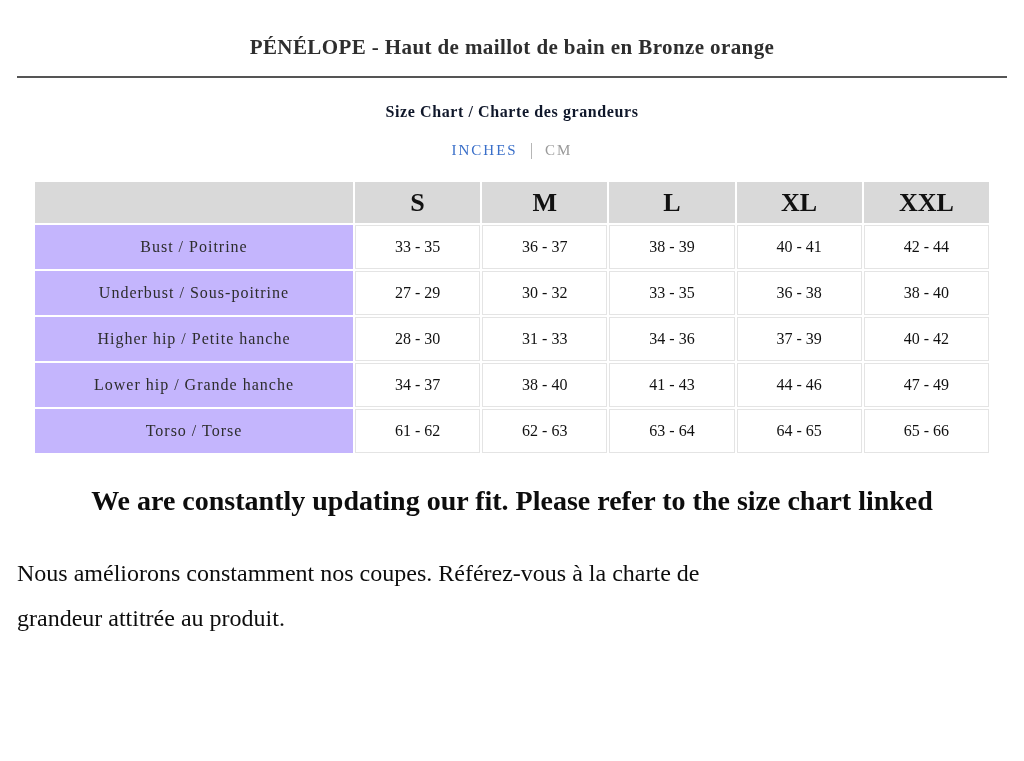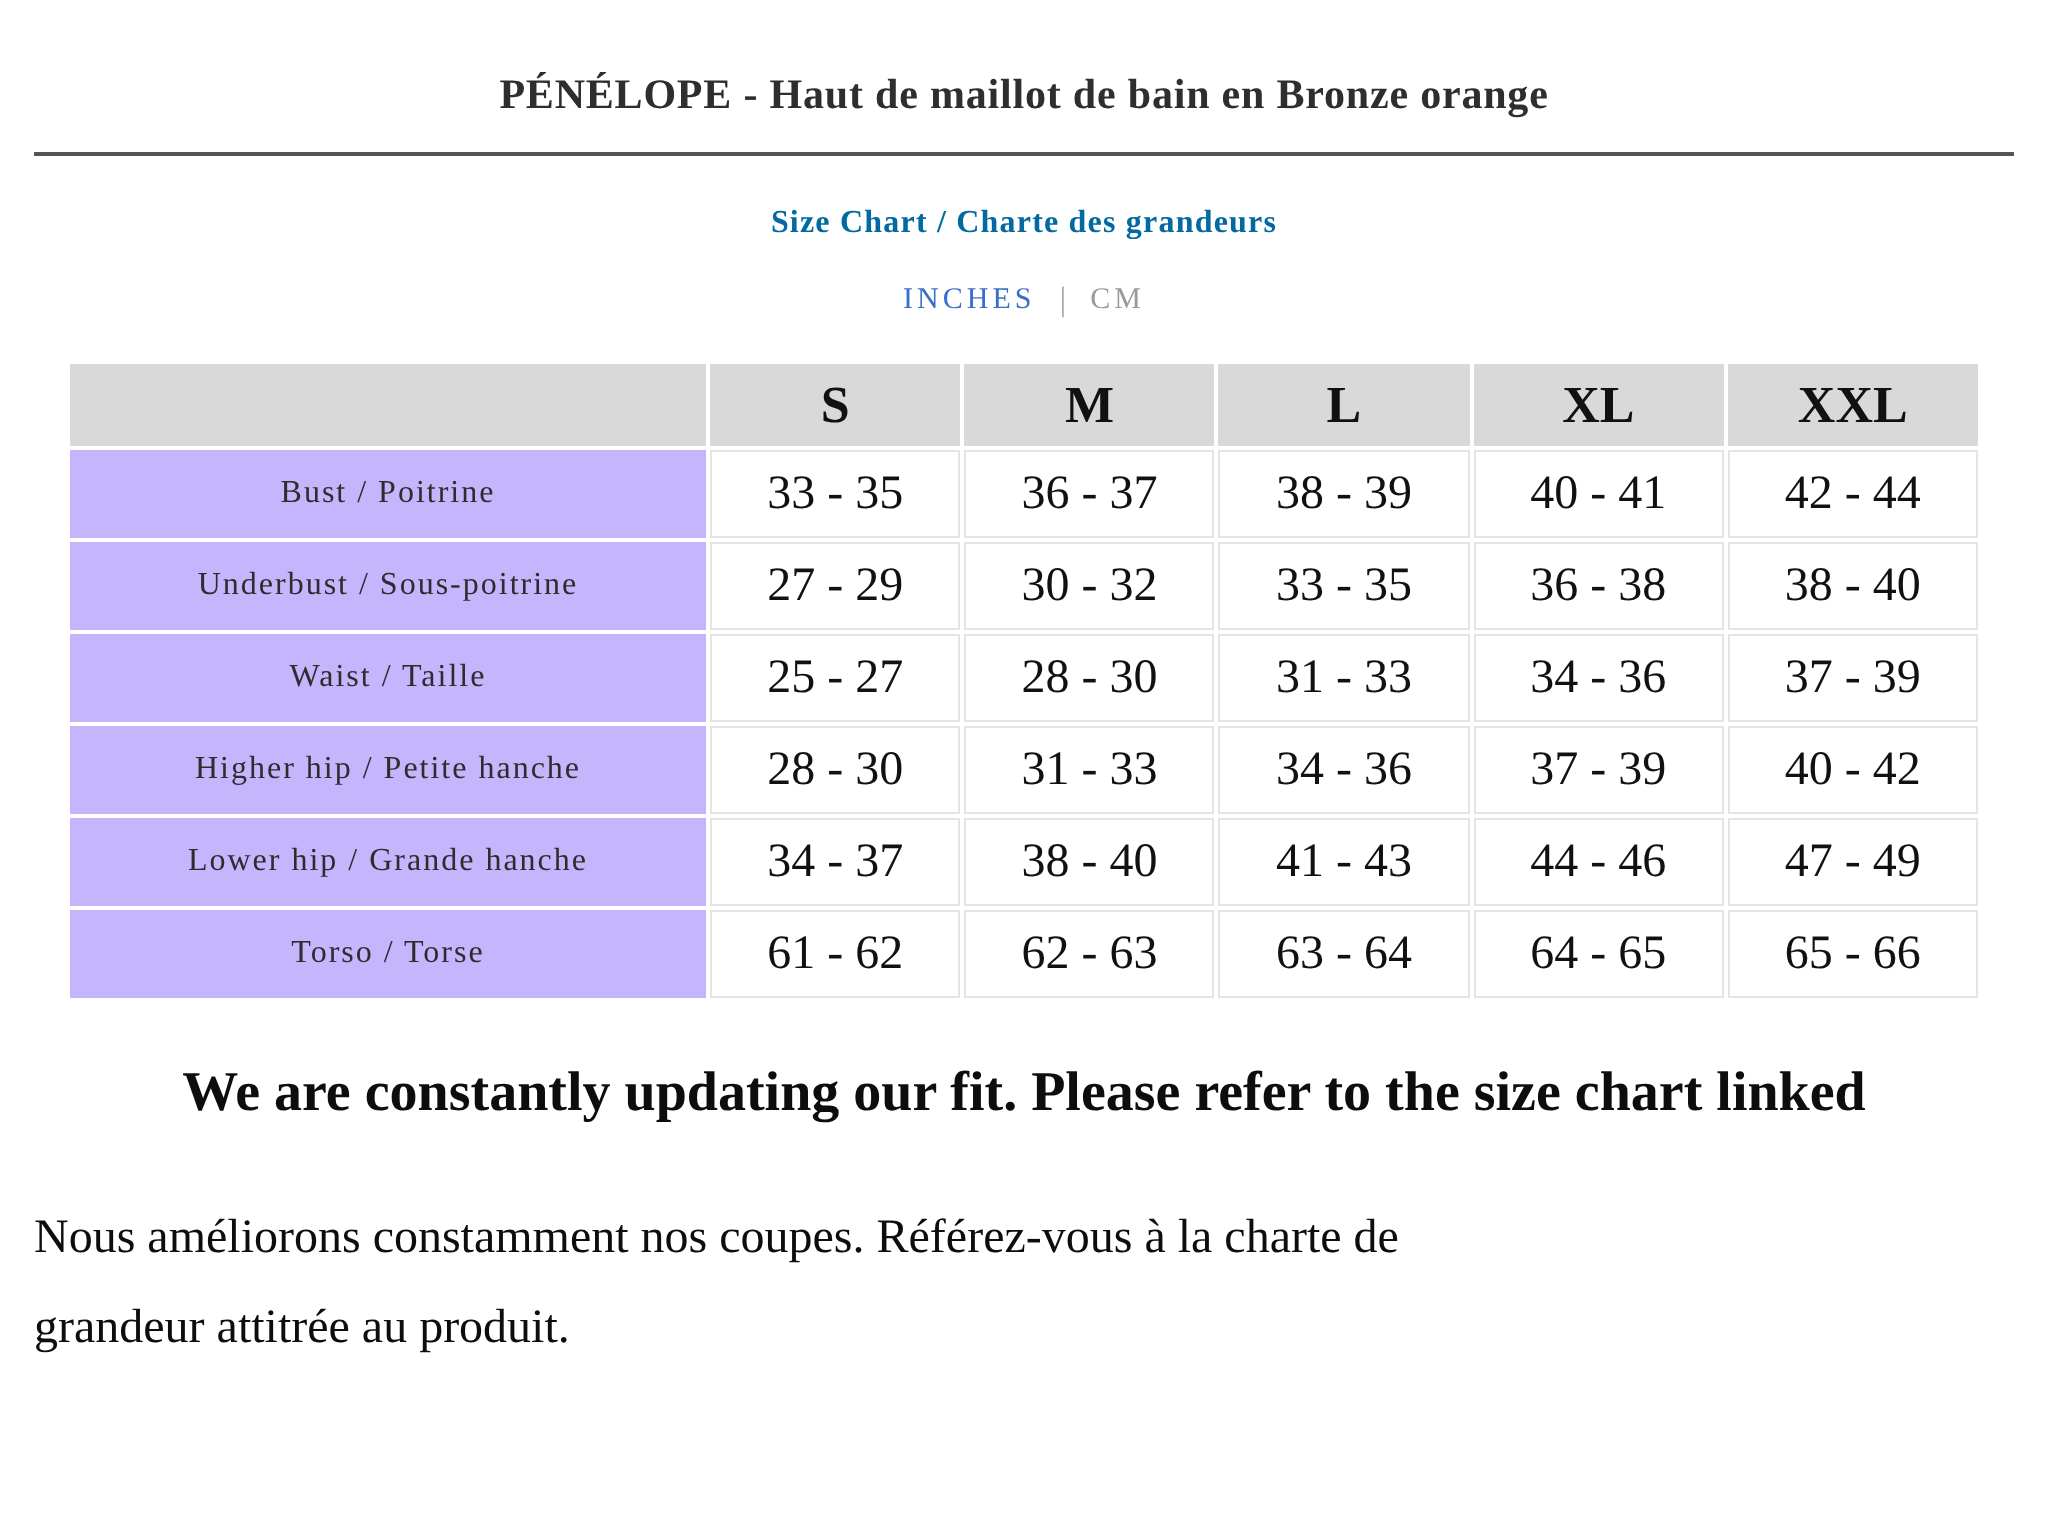--- a/index.html
+++ b/index.html
@@ -26,21 +26,21 @@
     background: #555555;
     border: none;
     margin: 16px 17px 0 17px;
   }
   .chart-heading {
     margin-top: 25px;
     text-align: center;
     font-size: 16px;
     font-weight: bold;
     letter-spacing: 0.6px;
-    color: #0369a1;
+    color: #0f172a;
   }
   .unit-toggle {
     margin-top: 19px;
     display: flex;
     justify-content: center;
     align-items: center;
     gap: 12px;
     font-size: 15px;
   }
   .unit-inches {
@@ -82,21 +82,21 @@
     vertical-align: middle;
     font-size: 16px;
     letter-spacing: 1px;
     color: #2d2d2d;
   }
   td.cell-value {
     background: #ffffff;
     border: 1px solid #e4e4e4;
     text-align: center;
     vertical-align: middle;
-    font-size: 24px;
+    font-size: 16px;
     color: #111111;
   }
   .note-en {
     margin: 24px auto 0 auto;
     width: 990px;
     text-align: center;
     font-size: 28px;
     font-weight: bold;
     line-height: 44px;
     color: #0d0d0d;
@@ -157,28 +157,20 @@
       </tr>
       <tr>
         <td class="row-label">Underbust / Sous-poitrine</td>
         <td class="cell-value">27 - 29</td>
         <td class="cell-value">30 - 32</td>
         <td class="cell-value">33 - 35</td>
         <td class="cell-value">36 - 38</td>
         <td class="cell-value">38 - 40</td>
       </tr>
       <tr>
-        <td class="row-label">Waist / Taille</td>
-        <td class="cell-value">25 - 27</td>
-        <td class="cell-value">28 - 30</td>
-        <td class="cell-value">31 - 33</td>
-        <td class="cell-value">34 - 36</td>
-        <td class="cell-value">37 - 39</td>
-      </tr>
-      <tr>
         <td class="row-label">Higher hip / Petite hanche</td>
         <td class="cell-value">28 - 30</td>
         <td class="cell-value">31 - 33</td>
         <td class="cell-value">34 - 36</td>
         <td class="cell-value">37 - 39</td>
         <td class="cell-value">40 - 42</td>
       </tr>
       <tr>
         <td class="row-label">Lower hip / Grande hanche</td>
         <td class="cell-value">34 - 37</td>

